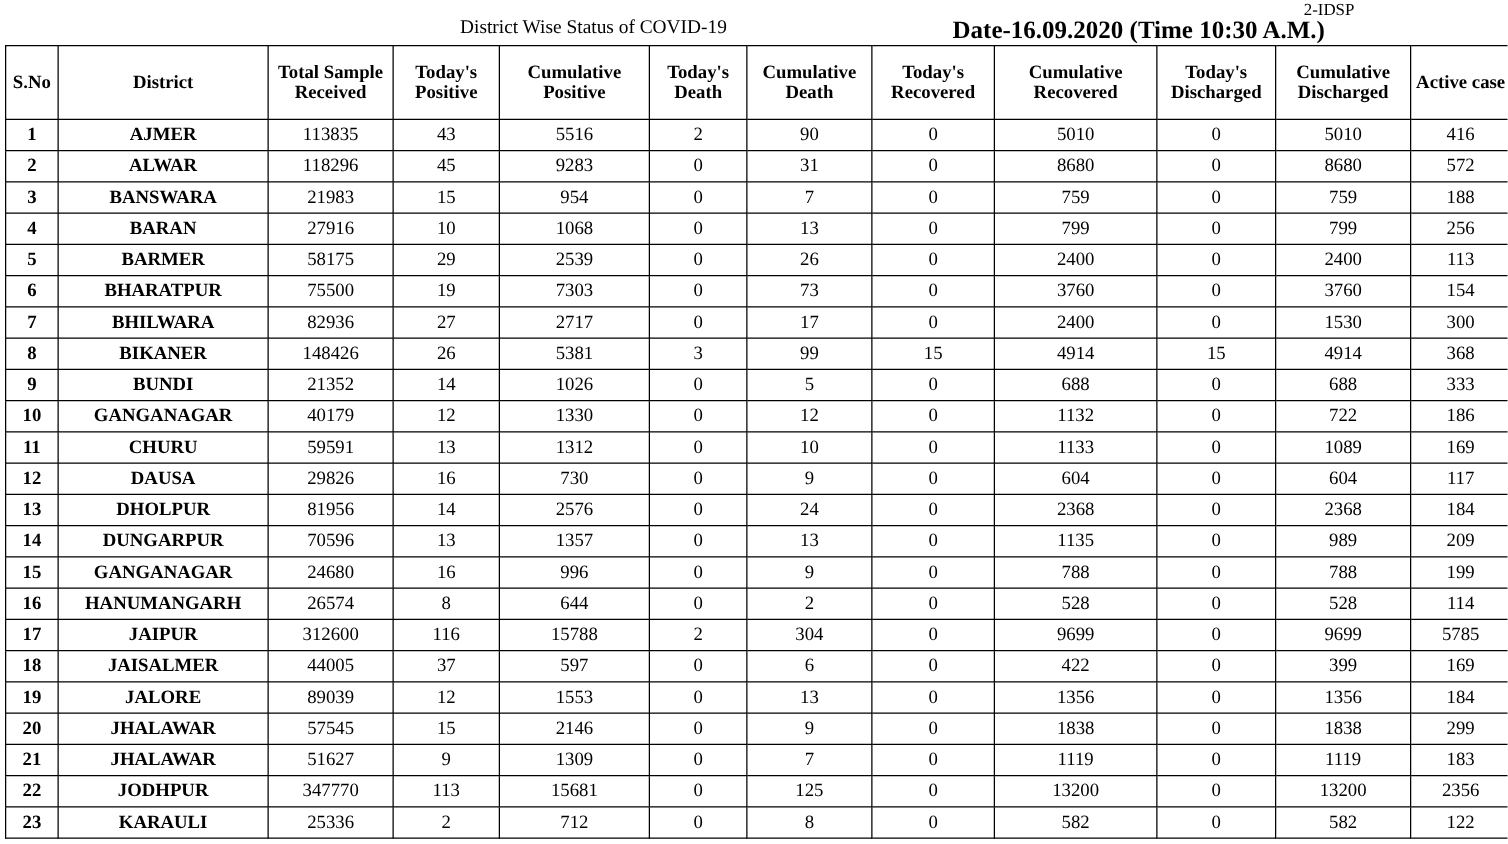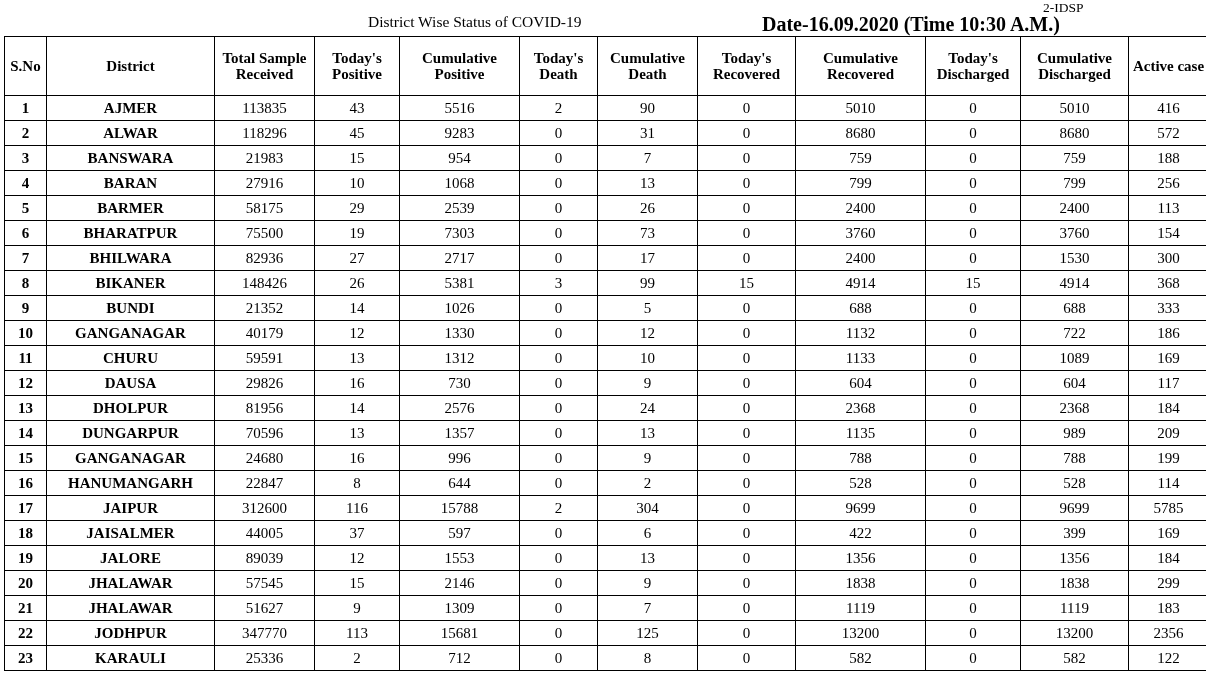--- a/index.html
+++ b/index.html
@@ -393,21 +393,21 @@
           <td>9</td>
           <td>0</td>
           <td>788</td>
           <td>0</td>
           <td>788</td>
           <td>199</td>
         </tr>
         <tr>
           <td class="sno">16</td>
           <td class="district">HANUMANGARH</td>
-          <td class="total-sample">22847</td>
+          <td class="total-sample">26574</td>
           <td>8</td>
           <td>644</td>
           <td>0</td>
           <td>2</td>
           <td>0</td>
           <td>528</td>
           <td>0</td>
           <td>528</td>
           <td>114</td>
         </tr>

